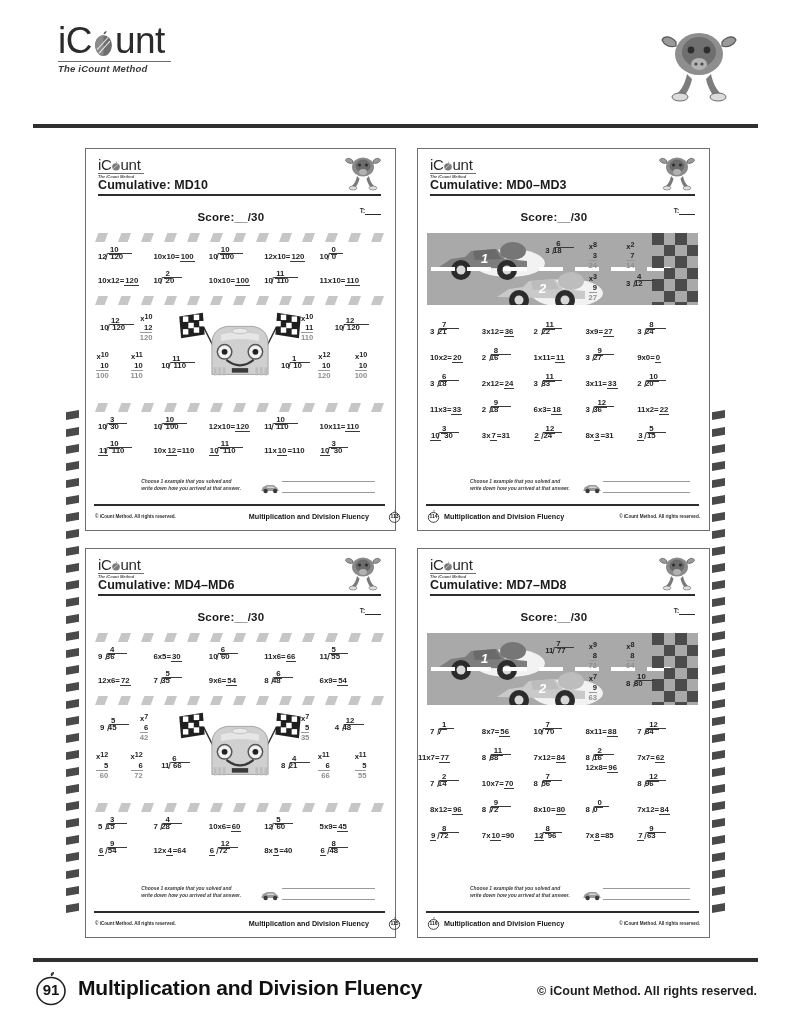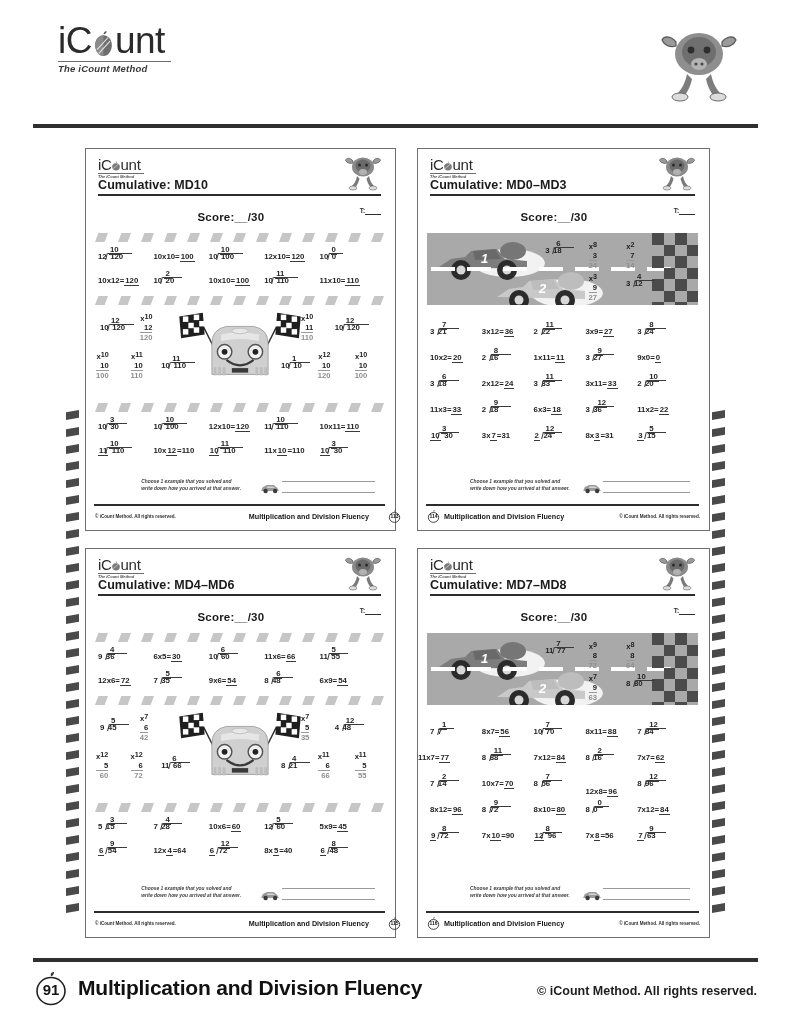--- a/index.html
+++ b/index.html
@@ -861,31 +861,31 @@
       <div class="prob" style="left:167.39999999999998px;top:179px"><span>8x11=</span><span class="ans">88</span></div>
       <div class="prob" style="left:219.2px;top:172px"><span class="ld"><span class="q"><span class="ans">12</span></span><span class="bar" style="width:19.4px"></span><span class="hook"></span><span class="dvs">7</span><span class="dvd">84</span></span></div>
       <div class="prob" style="left:0;top:205px"><span>11x7=</span><span class="ans">77</span></div>
       <div class="prob" style="left:63.8px;top:198px"><span class="ld"><span class="q"><span class="ans">11</span></span><span class="bar" style="width:19.4px"></span><span class="hook"></span><span class="dvs">8</span><span class="dvd">88</span></span></div>
       <div class="prob" style="left:115.6px;top:205px"><span>7x12=</span><span class="ans">84</span></div>
       <div class="prob" style="left:167.39999999999998px;top:198px"><span class="ld"><span class="q"><span class="ans">2</span></span><span class="bar" style="width:19.4px"></span><span class="hook"></span><span class="dvs">8</span><span class="dvd">16</span></span></div>
       <div class="prob" style="left:219.2px;top:205px"><span>7x7=</span><span class="ans">62</span></div>
       <div class="prob" style="left:12px;top:224px"><span class="ld"><span class="q"><span class="ans">2</span></span><span class="bar" style="width:19.4px"></span><span class="hook"></span><span class="dvs">7</span><span class="dvd">14</span></span></div>
       <div class="prob" style="left:63.8px;top:231px"><span>10x7=</span><span class="ans">70</span></div>
       <div class="prob" style="left:115.6px;top:224px"><span class="ld"><span class="q"><span class="ans">7</span></span><span class="bar" style="width:19.4px"></span><span class="hook"></span><span class="dvs">8</span><span class="dvd">56</span></span></div>
-      <div class="prob" style="left:167.39999999999998px;top:239px"><span>12x8=</span><span class="ans">96</span></div>
+      <div class="prob" style="left:167.39999999999998px;top:215px"><span>12x8=</span><span class="ans">96</span></div>
       <div class="prob" style="left:219.2px;top:224px"><span class="ld"><span class="q"><span class="ans">12</span></span><span class="bar" style="width:19.4px"></span><span class="hook"></span><span class="dvs">8</span><span class="dvd">96</span></span></div>
       <div class="prob" style="left:12px;top:257px"><span>8x12=</span><span class="ans">96</span></div>
       <div class="prob" style="left:63.8px;top:250px"><span class="ld"><span class="q"><span class="ans">9</span></span><span class="bar" style="width:19.4px"></span><span class="hook"></span><span class="dvs">8</span><span class="dvd">72</span></span></div>
       <div class="prob" style="left:115.6px;top:257px"><span>8x10=</span><span class="ans">80</span></div>
       <div class="prob" style="left:167.39999999999998px;top:250px"><span class="ld"><span class="q"><span class="ans">0</span></span><span class="bar" style="width:14.2px"></span><span class="hook"></span><span class="dvs">8</span><span class="dvd">0</span></span></div>
       <div class="prob" style="left:219.2px;top:257px"><span>7x12=</span><span class="ans">84</span></div>
       <div class="prob" style="left:12px;top:276px"><span class="ld"><span class="q"><span class="ans">8</span></span><span class="bar" style="width:19.4px"></span><span class="hook"></span><span class="dvs"><span class="ans">9</span></span><span class="dvd">72</span></span></div>
       <div class="prob" style="left:63.8px;top:283px"><span>7x</span><span class="ans">10</span><span>=90</span></div>
       <div class="prob" style="left:115.6px;top:276px"><span class="ld"><span class="q"><span class="ans">8</span></span><span class="bar" style="width:19.4px"></span><span class="hook"></span><span class="dvs"><span class="ans">12</span></span><span class="dvd">96</span></span></div>
-      <div class="prob" style="left:167.39999999999998px;top:283px"><span>7x</span><span class="ans">8</span><span>=56</span></div>
+      <div class="prob" style="left:167.39999999999998px;top:283px"><span>7x</span><span class="ans">8</span><span>=85</span></div>
       <div class="prob" style="left:219.2px;top:276px"><span class="ld"><span class="q"><span class="ans">9</span></span><span class="bar" style="width:19.4px"></span><span class="hook"></span><span class="dvs"><span class="ans">7</span></span><span class="dvd">63</span></span></div>
       <div class="cf-note" style="left:52.019999999999996px;top:336px">
         <span>Choose 1 example that you solved and</span><br>
         <span>write down how you arrived at that answer.</span></div>
       <div class="cf-car" style="left:163.285px;top:338px"><svg viewBox="0 0 30 16" width="22" height="12">
     <path d="M3 12 L5 7 L11 4 L20 4 L25 8 L27 12 Z" fill="#9a9a9a"></path>
     <circle cx="9" cy="12" r="3" fill="#3a3a3a"></circle>
           <circle cx="22" cy="12" r="3" fill="#3a3a3a"></circle>
     <path d="M11 6 L19 6 L22 8 L11 8 Z" fill="#d5d5d5"></path>
         </svg></div>

